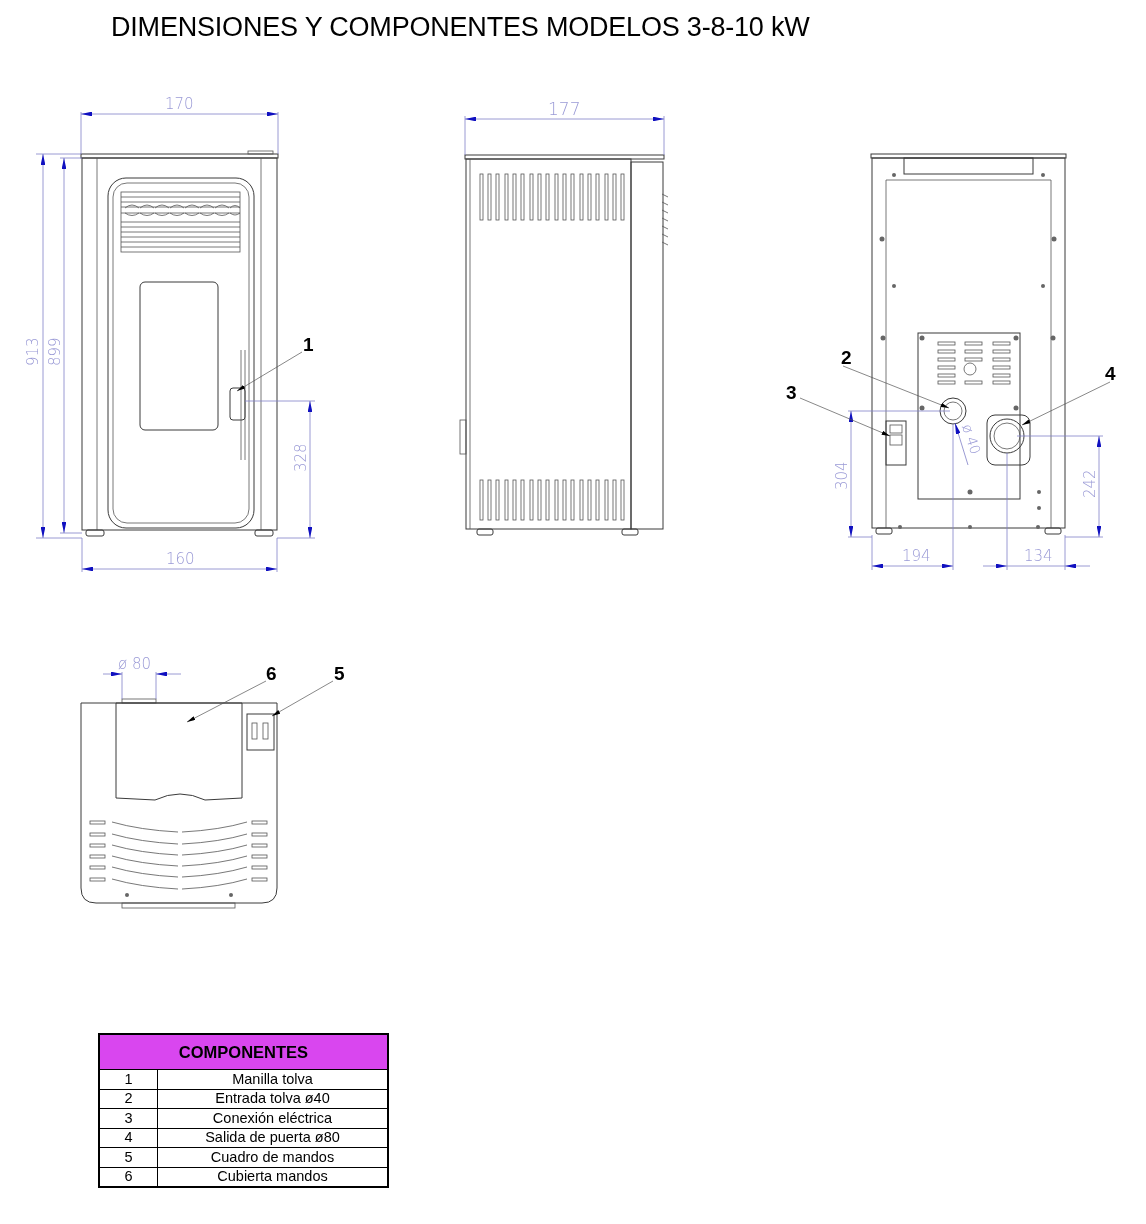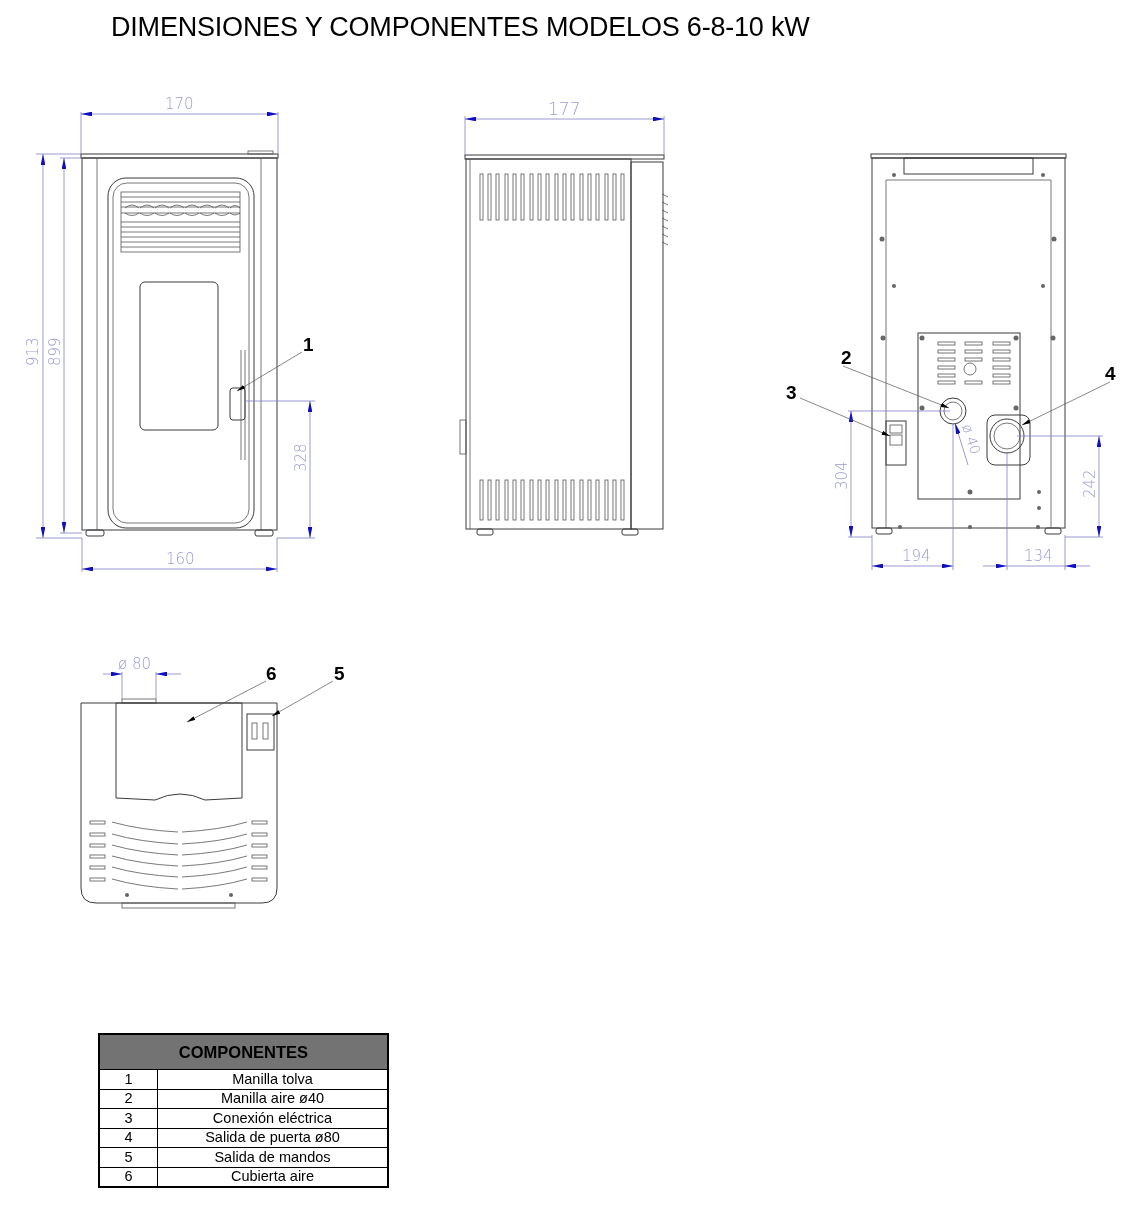--- a/index.html
+++ b/index.html
@@ -6,28 +6,28 @@
   body { width: 1146px; height: 1224px; position: relative; overflow: hidden; font-family: "Liberation Sans", sans-serif; }
   .title { position: absolute; left: 111px; top: 12px; font-size: 27px; color: #000; letter-spacing: -0.2px; white-space: nowrap; }
   svg.drawing { position: absolute; left: 0; top: 0; }
   .ln { stroke: #3a3a3a; stroke-width: 1; fill: none; }
   .ln2 { stroke: #555; stroke-width: 0.8; fill: none; }
   .dim { stroke: #8080c8; stroke-width: 0.8; fill: none; }
   .dimtxt { fill: #9a9ad6; font-family: "DejaVu Sans", sans-serif; font-size: 15px; font-weight: 200; }
   .callout-num { fill: #000; font-family: "Liberation Sans", sans-serif; font-weight: bold; font-size: 19px; }
   .leader { stroke: #555; stroke-width: 0.7; }
   table.comp { position: absolute; left: 98px; top: 1033px; width: 291px; border-collapse: collapse; border: 2px solid #000; font-family: "Liberation Sans", sans-serif; font-size: 14.5px; }
-  table.comp th { background: #737373; font-weight: bold; font-size: 16.5px; height: 32px; border-bottom: 1.5px solid #000; }
+  table.comp th { background: #d946ef; font-weight: bold; font-size: 16.5px; height: 32px; border-bottom: 1.5px solid #000; }
   table.comp td { height: 18.5px; line-height: 17px; padding: 0; text-align: center; border-top: 1px solid #000; }
   table.comp td.num { width: 57px; border-right: 1px solid #000; }
 </style>
 </head>
 <body>
 
-<div class="title">DIMENSIONES Y COMPONENTES MODELOS 6-8-10 kW</div>
+<div class="title">DIMENSIONES Y COMPONENTES MODELOS 3-8-10 kW</div>
 
 <svg class="drawing" width="1146" height="1224" viewBox="0 0 1146 1224" xmlns="http://www.w3.org/2000/svg">
   <defs>
     <marker id="arrR" markerWidth="14" markerHeight="6" refX="14" refY="3" orient="auto">
       <path d="M0,0 L14,3 L0,6 Z" fill="#1010c0"></path>
     </marker>
     <marker id="arrL" markerWidth="14" markerHeight="6" refX="0" refY="3" orient="auto">
       <path d="M14,0 L0,3 L14,6 Z" fill="#1010c0"></path>
     </marker>
     <marker id="arrB" markerWidth="12" markerHeight="6" refX="12" refY="3" orient="auto">
@@ -313,32 +313,32 @@
         <th colspan="2">COMPONENTES</th>
       </tr>
   </thead>
   <tbody>
     <tr>
         <td class="num">1</td>
         <td>Manilla tolva</td>
       </tr>
     <tr>
         <td class="num">2</td>
-        <td>Manilla aire ø40</td>
+        <td>Entrada tolva ø40</td>
       </tr>
     <tr>
         <td class="num">3</td>
         <td>Conexión eléctrica</td>
       </tr>
     <tr>
         <td class="num">4</td>
         <td>Salida de puerta ø80</td>
       </tr>
     <tr>
         <td class="num">5</td>
-        <td>Salida de mandos</td>
+        <td>Cuadro de mandos</td>
       </tr>
     <tr>
         <td class="num">6</td>
-        <td>Cubierta aire</td>
+        <td>Cubierta mandos</td>
       </tr>
   </tbody>
 </table>
 
 </body></html>

